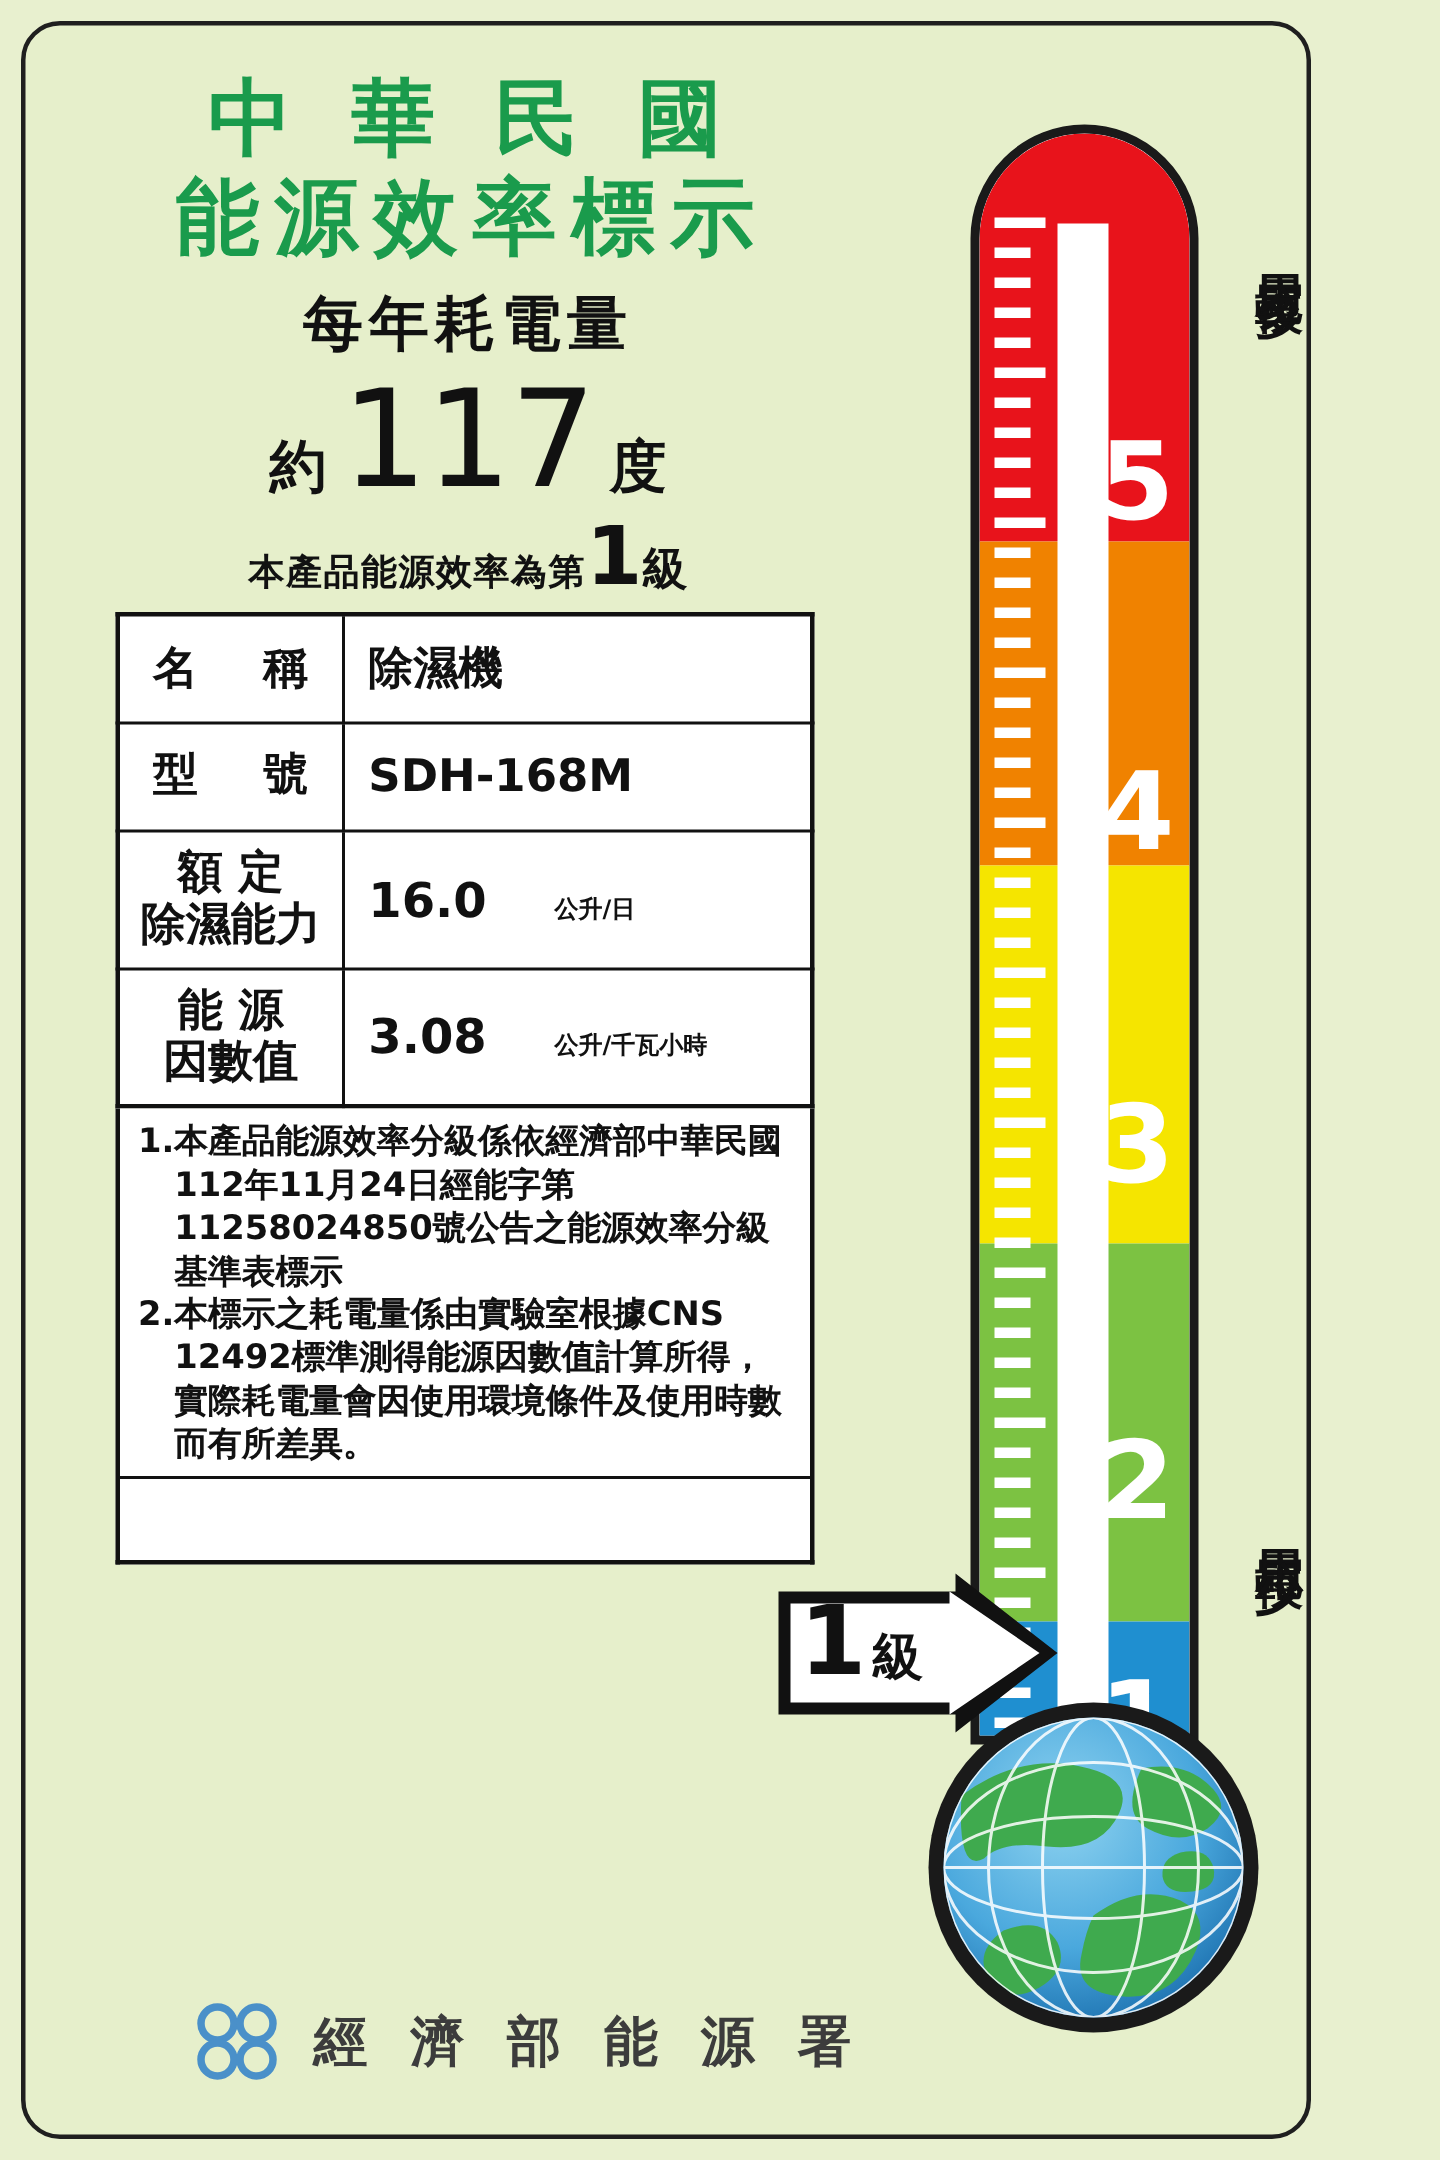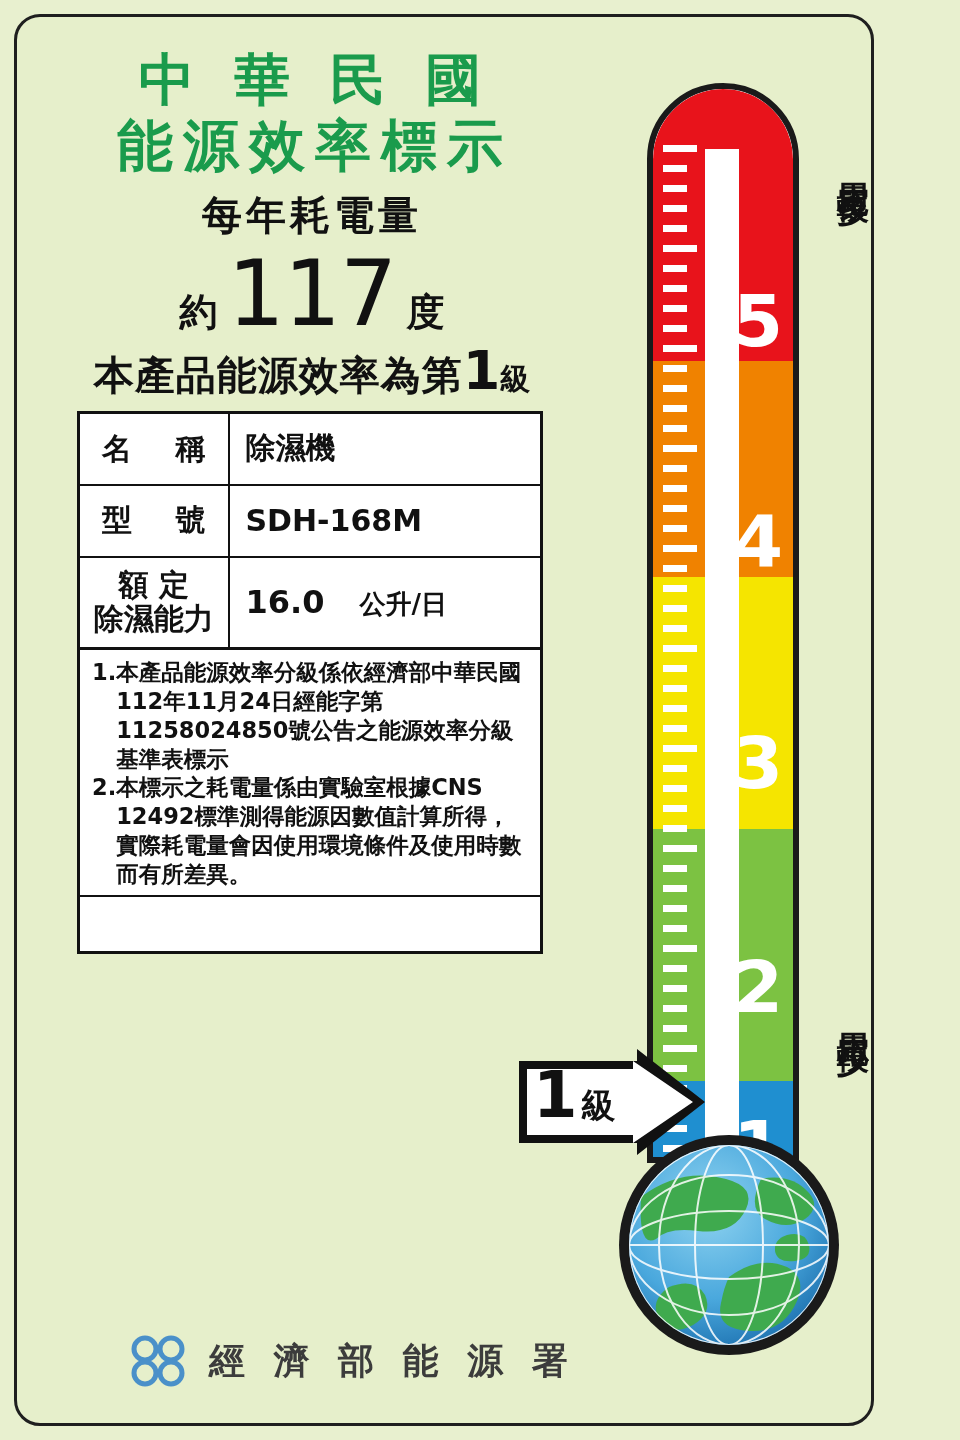--- a/index.html
+++ b/index.html
@@ -65,21 +65,21 @@
     color:#111;
     margin-top: 2px;
     letter-spacing: 0px;
   }
   .grade-line {
     display: flex;
     align-items: baseline;
     justify-content: center;
     margin-top: 8px;
   }
-  .grade-line .t1 { font-size: 40px; font-weight: bold; color:#111; letter-spacing:1px;}
+  .grade-line .t1 { font-size: 24px; font-weight: bold; color:#111; letter-spacing:1px;}
   .grade-line .num { font-size: 54px; font-weight: bold; color:#111; line-height:0.9; }
   .grade-line .t2 { font-size: 30px; font-weight: bold; color:#111; }
 
   
   .spec-table {
     margin-top: 8px;
     width: 466px;
     border: 3px solid #111;
     border-collapse: collapse;
     background: #fff;
@@ -102,23 +102,23 @@
     padding: 0 14px;
   }
   .sp-val {
     font-size: 30px;
     font-weight: bold;
     color: #111;
     padding-left: 16px !important;
   }
   .sp-val.big { font-size: 32px; }
   .sp-unit {
-    font-size: 26px;
-    font-weight: bold;
-    margin-left: 24px;
+    font-size: 16px;
+    font-weight: bold;
+    margin-left: 34px;
   }
   .row-tall td { height: 92px; }
   .row-norm td { height: 72px; }
 
   
   .notes-box {
     width: 466px;
     border: 3px solid #111;
     border-top: none;
     background: #fff;
@@ -296,20 +296,30 @@
         <td class="sp-val">SDH-168M</td>
       </tr>
       <tr class="row-tall">
         <td class="sp-key">
           <div>額 定</div>
           <div>除濕能力</div>
         </td>
         <td class="sp-val big">
           <span>16.0</span>
           <span class="sp-unit">公升/日</span>
+        </td>
+      </tr>
+      <tr class="row-tall">
+        <td class="sp-key">
+          <div>能 源</div>
+          <div>因數值</div>
+        </td>
+        <td class="sp-val big">
+          <span>3.08</span>
+          <span class="sp-unit">公升/千瓦小時</span>
         </td>
       </tr>
     </tbody>
       </table>
 
     <div class="notes-box">
       <div class="notes-inner">
         <div class="note-item">
           <span class="note-num">1.</span>
           <span class="note-txt">本產品能源效率分級係依經濟部中華民國112年11月24日經能字第11258024850號公告之能源效率分級基準表標示</span>

